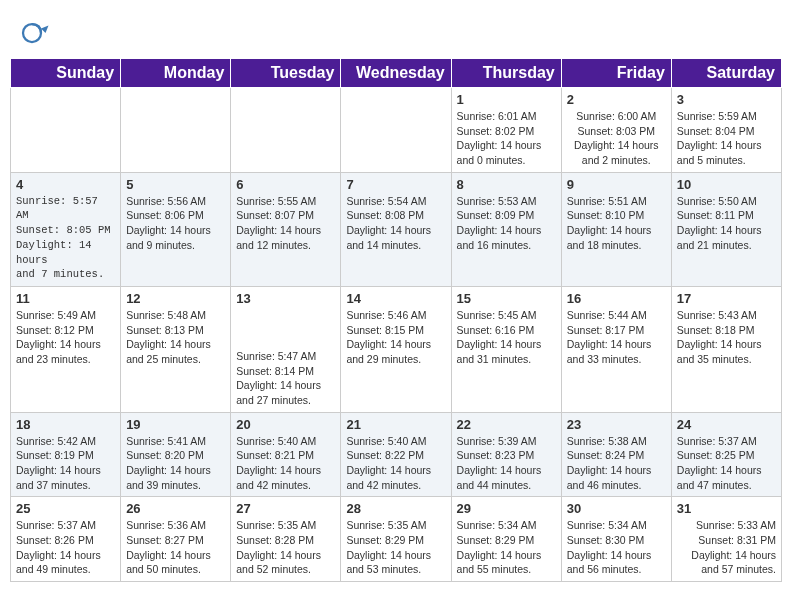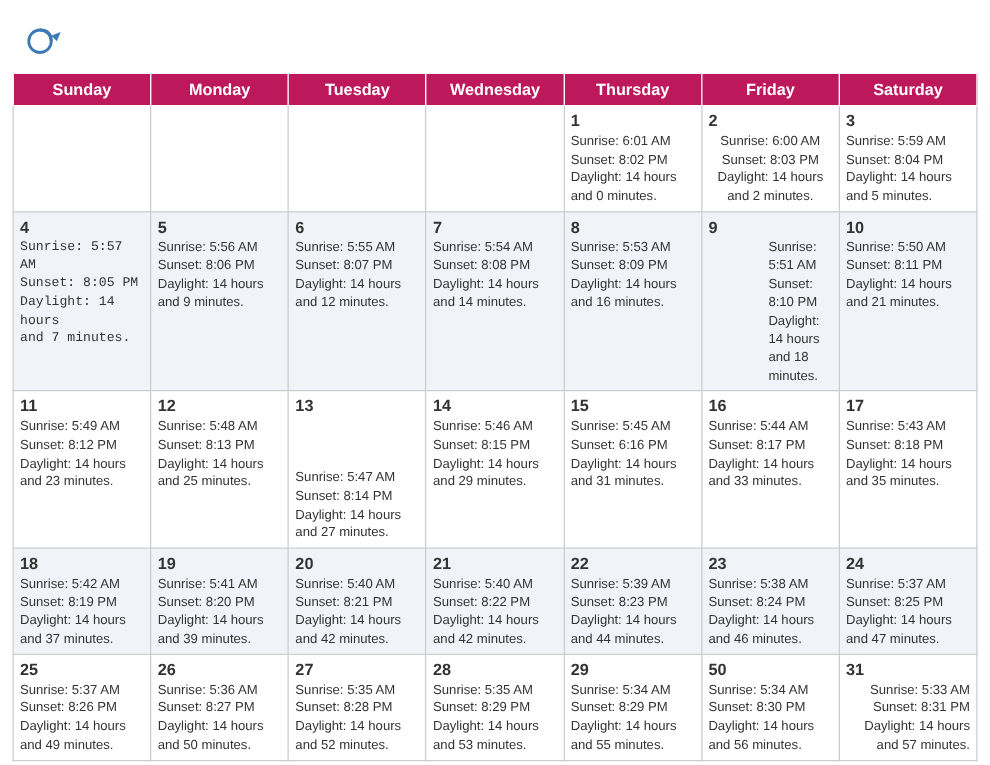--- a/index.html
+++ b/index.html
@@ -51,25 +51,25 @@
     .subtitle {
       font-size: 14px;
       color: #555;
     }
     .calendar {
       width: 100%;
       border-collapse: collapse;
       margin-top: 6px;
     }
     .calendar th {
-      background-color: #be185d;
+      background-color: #4c1d95;
       color: #fff;
-      text-align: center;
+      text-align: right;
       padding: 5px 6px;
-      font-size: 13px;
+      font-size: 16px;
       border: 1px solid #fff;
     }
     .calendar td {
       vertical-align: top;
       border: 1px solid #ccc;
       padding: 4px 5px;
       width: calc(100% / 7);
       font-size: 11px;
       color: #333;
       background: #fff;
@@ -185,21 +185,21 @@
         </td>
         <td>
           <div class="day-number">8</div>
           <div class="day-detail" style="white-space: pre-line;">Sunrise: 5:53 AM
 Sunset: 8:09 PM
 Daylight: 14 hours
 and 16 minutes.</div>
         </td>
         <td>
           <div class="day-number">9</div>
-          <div class="day-detail" style="white-space: pre-line; margin-left: 48px;">Sunrise: 5:51 AM
+          <div class="day-detail" style="white-space: pre-line;">Sunrise: 5:51 AM
 Sunset: 8:10 PM
 Daylight: 14 hours
 and 18 minutes.</div>
         </td>
         <td>
           <div class="day-number">10</div>
           <div class="day-detail" style="white-space: pre-line;">Sunrise: 5:50 AM
 Sunset: 8:11 PM
 Daylight: 14 hours
 and 21 minutes.</div>
@@ -337,21 +337,21 @@
 and 53 minutes.</div>
         </td>
         <td>
           <div class="day-number">29</div>
           <div class="day-detail" style="white-space: pre-line;">Sunrise: 5:34 AM
 Sunset: 8:29 PM
 Daylight: 14 hours
 and 55 minutes.</div>
         </td>
         <td>
-          <div class="day-number">50</div>
+          <div class="day-number">30</div>
           <div class="day-detail" style="white-space: pre-line;">Sunrise: 5:34 AM
 Sunset: 8:30 PM
 Daylight: 14 hours
 and 56 minutes.</div>
         </td>
         <td>
           <div class="day-number">31</div>
           <div class="day-detail" style="white-space: pre-line; text-align: right;">Sunrise: 5:33 AM
 Sunset: 8:31 PM
 Daylight: 14 hours

